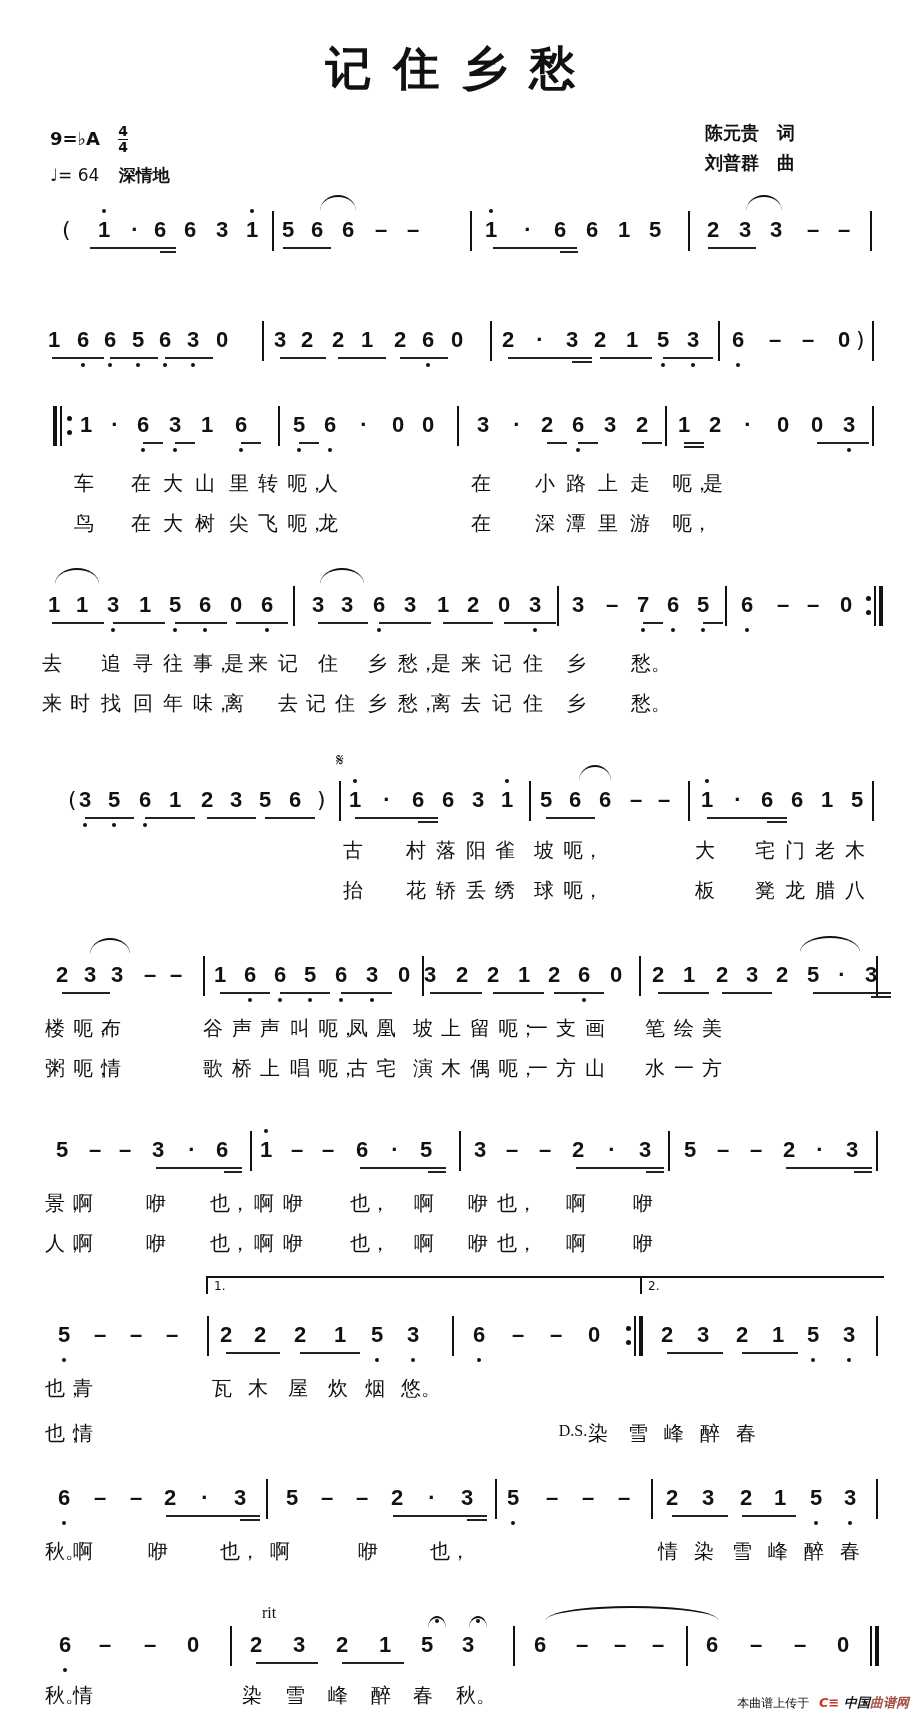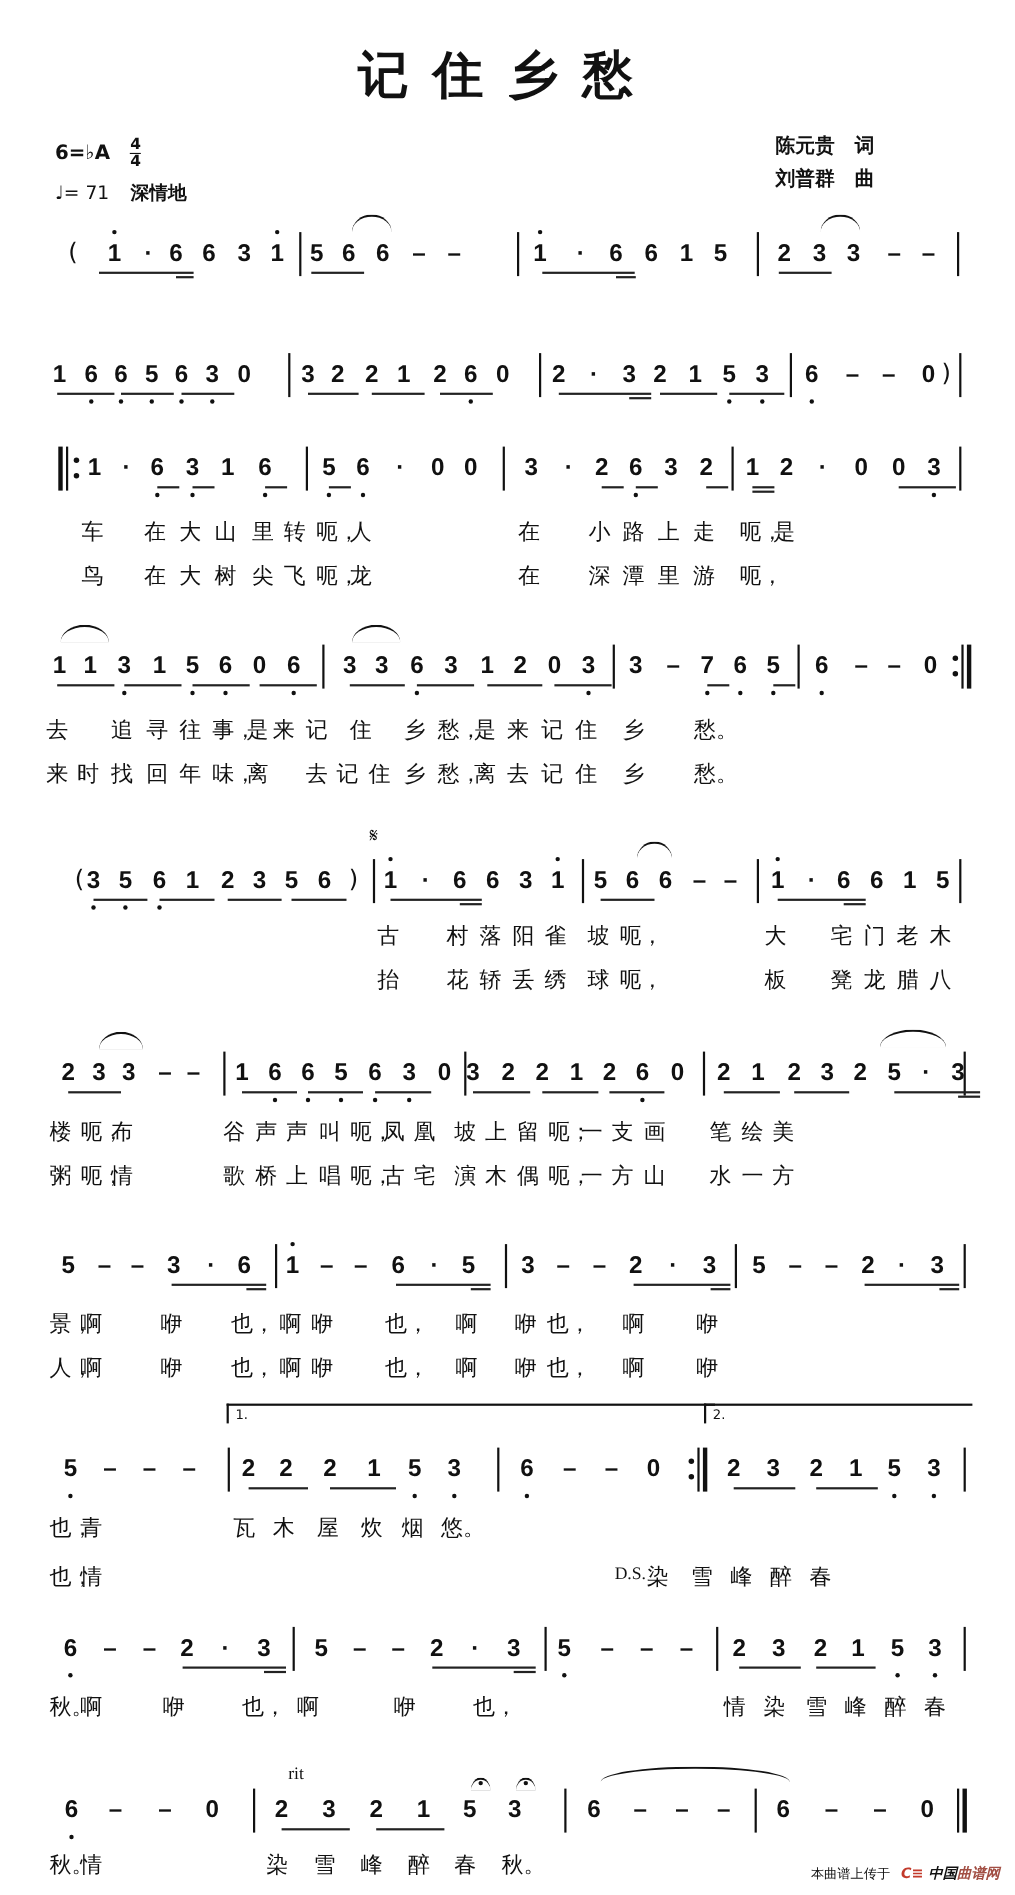--- a/index.html
+++ b/index.html
@@ -38,28 +38,28 @@
   .footer .logo{font-weight:bold;font-style:italic;font-size:13px;margin-left:6px;}
   .footer .logo .red{color:#c23a2b;}
   .footer .logo .brown{color:#a24f44;}
   .ds{position:absolute;font-family:"Liberation Serif","DejaVu Serif",serif;font-size:16px;}
 </style>
 </head>
 <body>
 
 <div class="title">记住乡愁</div>
 <div class="meta key">
-  <span>6=♭A</span>
+  <span>9=♭A</span>
   <span class="frac">
     <span class="num">4</span>
     <span>4</span>
   </span>
 </div>
 <div class="meta tempo">
-  <span>♩= 71</span>
+  <span>♩= 64</span>
   <span style="margin-left:14px;font-weight:bold;">深情地</span>
 </div>
 <div class="meta credits">
   <div><span>陈元贵</span><span class="role">词</span></div>
   <div><span>刘普群</span><span class="role">曲</span></div>
 </div>
 
 <div class="row" style="top:215px;">
   <span class="paren" style="left:62px;">(</span>
   <div class="staff">

